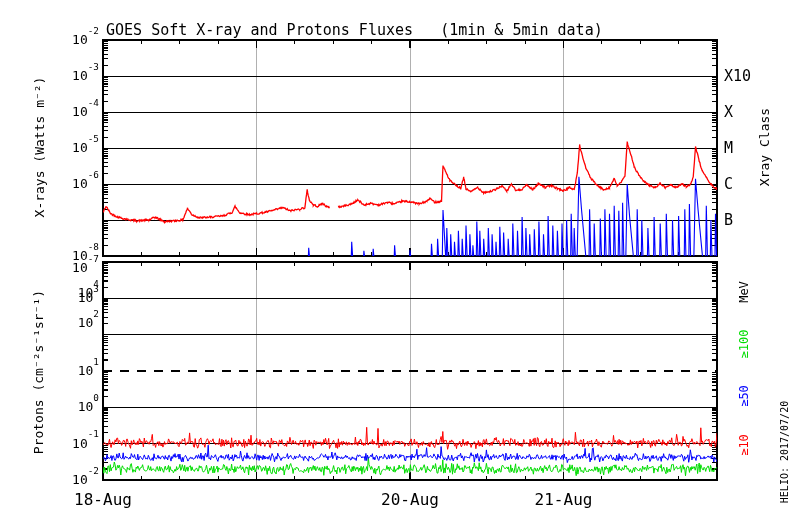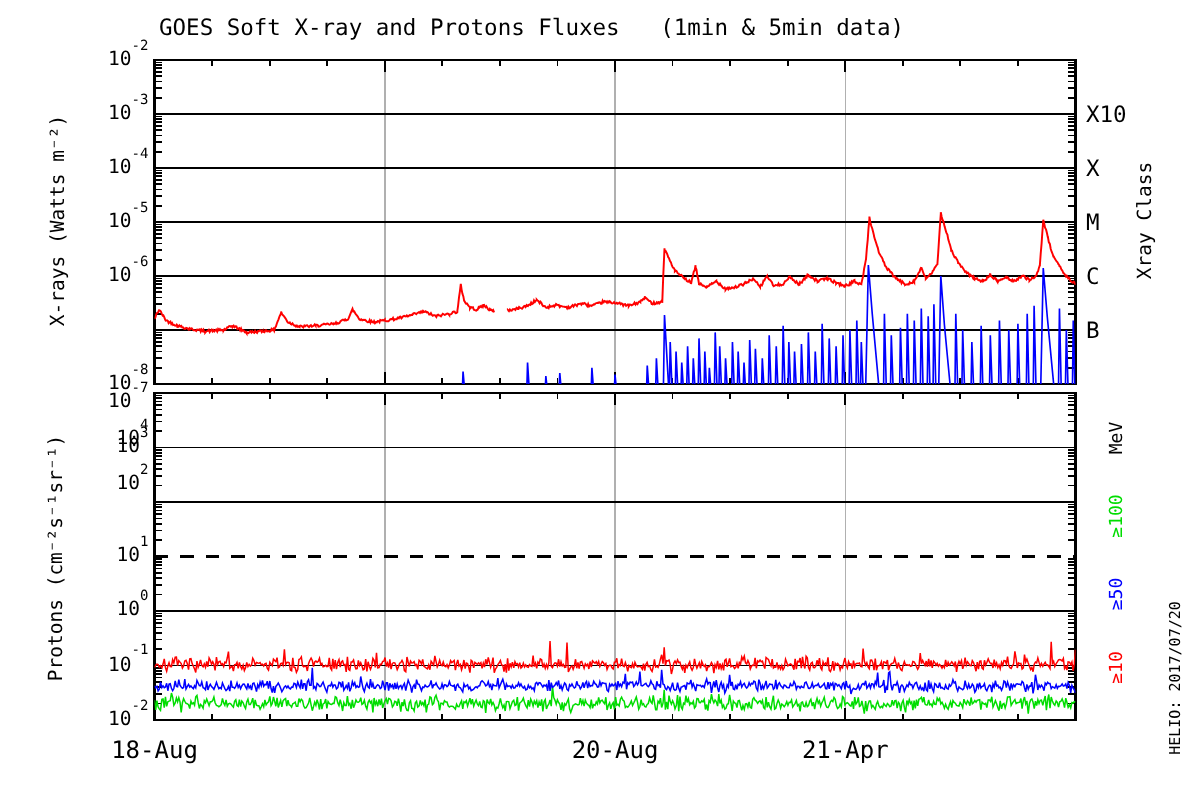--- a/index.html
+++ b/index.html
@@ -1,21 +1,21 @@
 <!DOCTYPE html>
 <html><head>
 <meta charset="utf-8">
 <style>
   html,body{margin:0;padding:0;background:#ffffff;}
   #stage{
     position:relative;width:800px;height:530px;background:#ffffff;overflow:hidden;
     font-family:"DejaVu Sans Mono","Liberation Mono",monospace;color:#000;
   }
   #plot{position:absolute;left:0;top:0;}
-  .abslbl{position:absolute;line-height:1.05;white-space:pre;}
+  .abslbl{position:absolute;line-height:1.05;white-space:pre;margin-top:12px;}
   .title{left:106px;top:11px;font-size:15px;}
   .footer{left:22px;top:511px;font-size:10px;}
   .vlabel{position:absolute;white-space:nowrap;transform:translate(-50%,-50%) rotate(-90deg);}
   .xray-ylabel{left:39px;top:147px;font-size:13px;}
   .xray-class{left:764px;top:147px;font-size:13px;}
   .proton-ylabel{left:38px;top:372px;font-size:13px;}
   .helio{left:784px;top:452px;font-size:10px;}
   .ytick{position:absolute;left:30px;width:69px;text-align:right;font-size:13px;}
   .ytick sup,.title sup{font-size:0.72em;position:relative;top:-0.55em;line-height:0;}
   .xtick{position:absolute;width:90px;text-align:center;font-size:16px;top:490px;}
@@ -330,21 +330,21 @@
     <div class="ytick" style="top: 248px;">10<sup>-8</sup></div>
     <div class="ytick" style="top: 254px; margin-top: 31px;">10<sup>4</sup></div>
     <div class="ytick" style="top: 290.333px;">10<sup>3</sup></div>
     <div class="ytick" style="top: 315px;">10<sup>2</sup></div>
     <div class="ytick" style="top: 363px;">10<sup>1</sup></div>
     <div class="ytick" style="top: 399.333px;">10<sup>0</sup></div>
     <div class="ytick" style="top: 435.667px;">10<sup>-1</sup></div>
     <div class="ytick" style="top: 472px;">10<sup>-2</sup></div>
     <div class="xtick" style="left: 58px;">18-Aug</div>
     <div class="xtick" style="left: 365px;">20-Aug</div>
-    <div class="xtick" style="left: 518.5px;">21-Apr</div>
+    <div class="xtick" style="left: 518.5px;">21-Aug</div>
     <div class="classlbl" style="top: 67px;">X10</div>
     <div class="classlbl" style="top: 103px;">X</div>
     <div class="classlbl" style="top: 139px;">M</div>
     <div class="classlbl" style="top: 175px;">C</div>
     <div class="classlbl" style="top: 211px;">B</div>
     <div class="vlabel mevlbl" style="left: 744px; top: 292px; color: rgb(0, 0, 0);">MeV</div>
     <div class="vlabel mevlbl" style="left: 744px; top: 344px; color: rgb(0, 221, 0);">≥100</div>
     <div class="vlabel mevlbl" style="left: 744px; top: 396px; color: rgb(0, 0, 255);">≥50</div>
     <div class="vlabel mevlbl" style="left: 744px; top: 445px; color: rgb(255, 0, 0);">≥10</div>
   </div>

